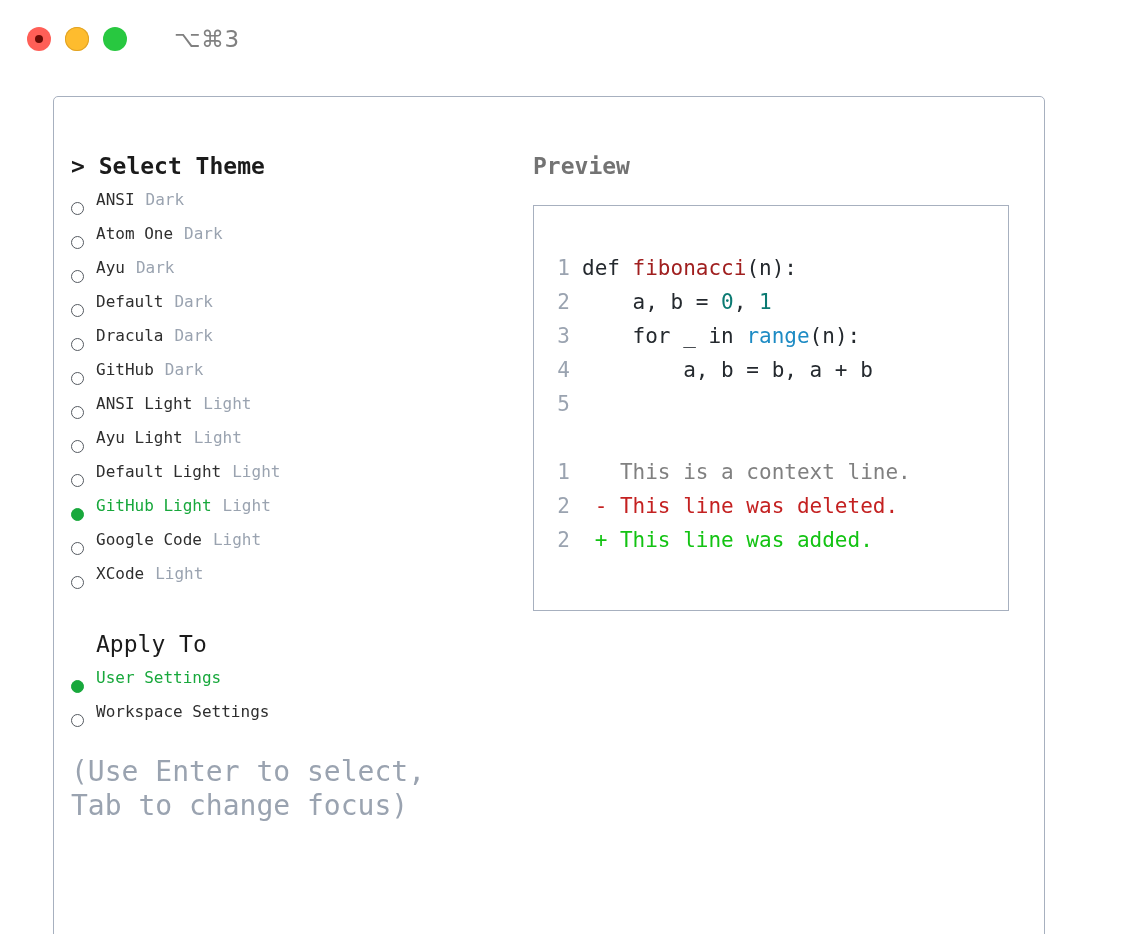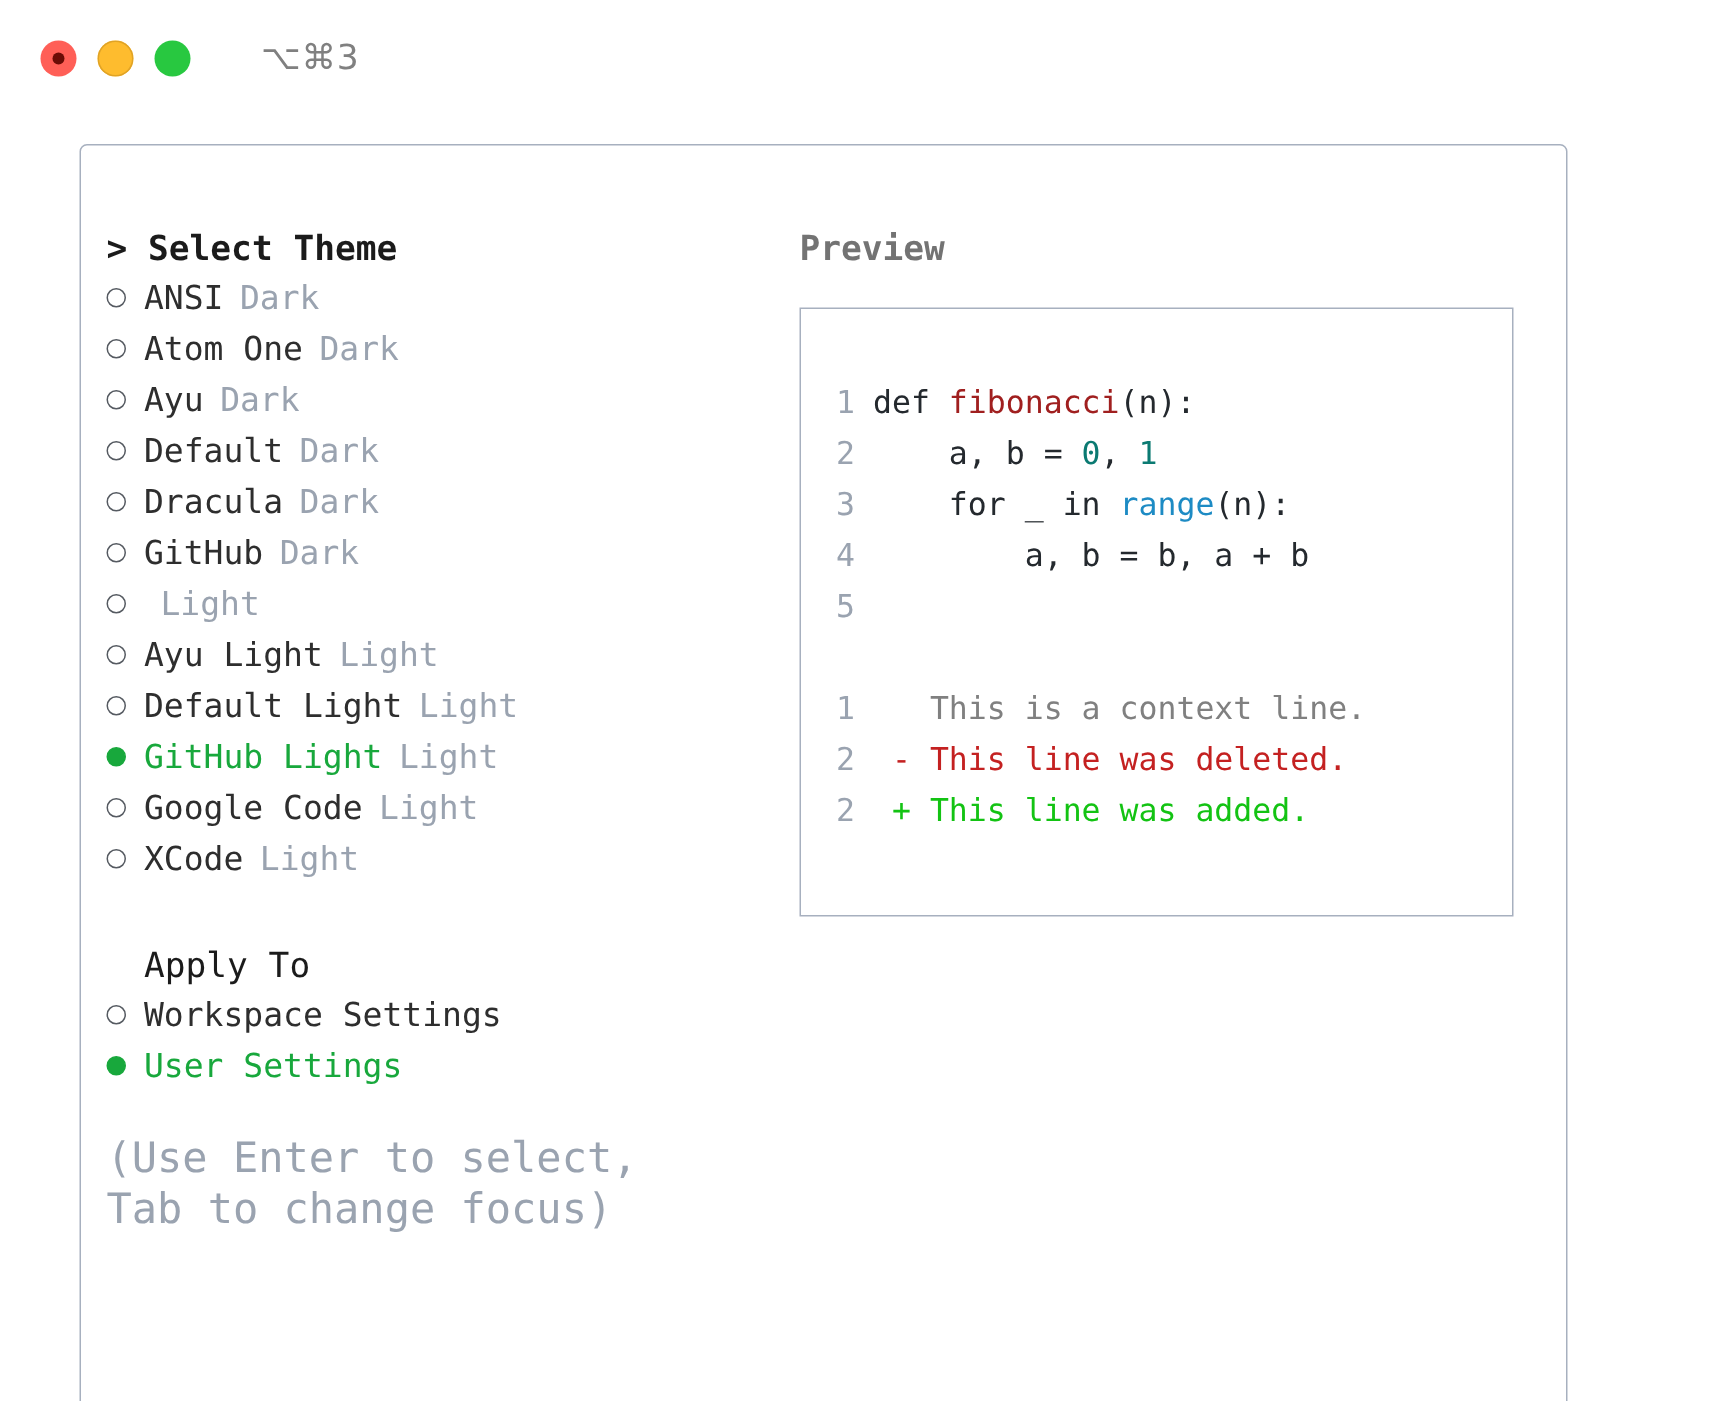--- a/index.html
+++ b/index.html
@@ -96,24 +96,24 @@
     white-space: pre;
   }
   .section-title.dim {
     font-weight: normal;
     color: #1b1b1b;
   }
 
   .opt-list { margin: 0; padding: 0; list-style: none; }
   .opt {
     display: flex;
-    align-items: center;
+    align-items: flex-end;
     height: 34px;
     line-height: 34px;
-    font-size: 22px;
+    font-size: 16px;
     white-space: pre;
     color: #2e2e2e;
   }
   .bullet {
     display: inline-block;
     width: 13px;
     height: 13px;
     border-radius: 50%;
     box-sizing: border-box;
     margin-right: 12px;
@@ -207,35 +207,35 @@
 
       <div class="section-title">&gt; Select Theme</div>
 
       <ul class="opt-list" id="theme-list">
           <li class="opt"><span class="bullet off"></span><span class="opt-label">ANSI</span><span class="opt-badge">Dark</span></li>
           <li class="opt"><span class="bullet off"></span><span class="opt-label">Atom One</span><span class="opt-badge">Dark</span></li>
           <li class="opt"><span class="bullet off"></span><span class="opt-label">Ayu</span><span class="opt-badge">Dark</span></li>
           <li class="opt"><span class="bullet off"></span><span class="opt-label">Default</span><span class="opt-badge">Dark</span></li>
           <li class="opt"><span class="bullet off"></span><span class="opt-label">Dracula</span><span class="opt-badge">Dark</span></li>
           <li class="opt"><span class="bullet off"></span><span class="opt-label">GitHub</span><span class="opt-badge">Dark</span></li>
-          <li class="opt"><span class="bullet off"></span><span class="opt-badge">Light</span></li>
+          <li class="opt"><span class="bullet off"></span><span class="opt-label">ANSI Light</span><span class="opt-badge">Light</span></li>
           <li class="opt"><span class="bullet off"></span><span class="opt-label">Ayu Light</span><span class="opt-badge">Light</span></li>
           <li class="opt"><span class="bullet off"></span><span class="opt-label">Default Light</span><span class="opt-badge">Light</span></li>
           <li class="opt sel"><span class="bullet on"></span><span class="opt-label">GitHub Light</span><span class="opt-badge">Light</span></li>
           <li class="opt"><span class="bullet off"></span><span class="opt-label">Google Code</span><span class="opt-badge">Light</span></li>
           <li class="opt"><span class="bullet off"></span><span class="opt-label">XCode</span><span class="opt-badge">Light</span></li>
         </ul>
 
       <div class="spacer-24"></div>
 
       <div class="section-title dim" style="padding-left:25px;">Apply To</div>
 
       <ul class="opt-list" id="apply-list">
+          <li class="opt sel"><span class="bullet on"></span><span class="opt-label">User Settings</span></li>
           <li class="opt"><span class="bullet off"></span><span class="opt-label">Workspace Settings</span></li>
-          <li class="opt sel"><span class="bullet on"></span><span class="opt-label">User Settings</span></li>
         </ul>
 
       <div class="spacer-14"></div>
 
       <div class="hint">(Use Enter to select, Tab to change focus)</div>
     </div>
 
     <div class="right-col">
       <div class="preview-title">Preview</div>
       <div class="preview-box">

